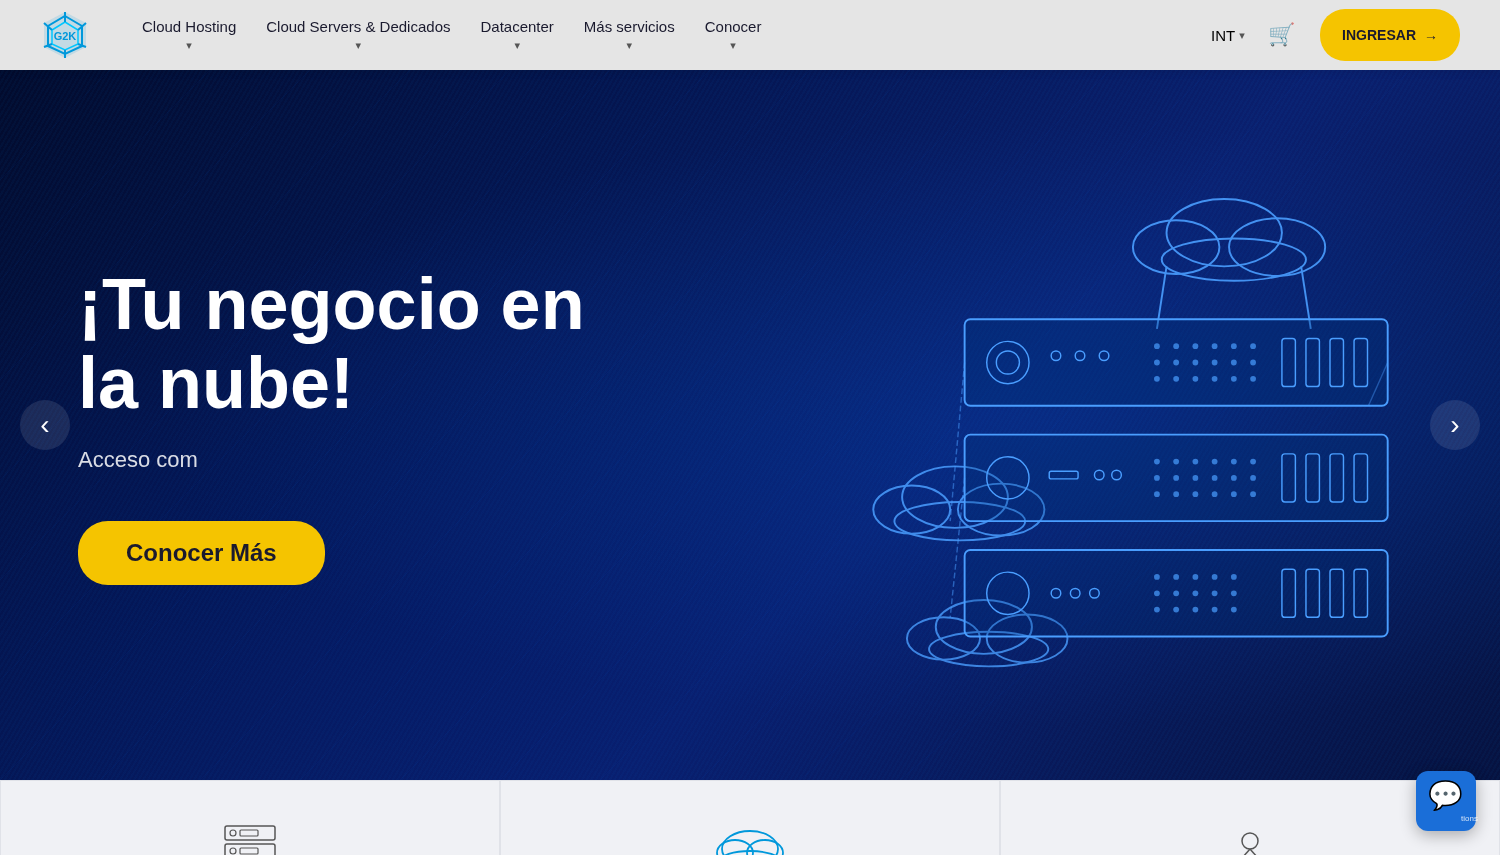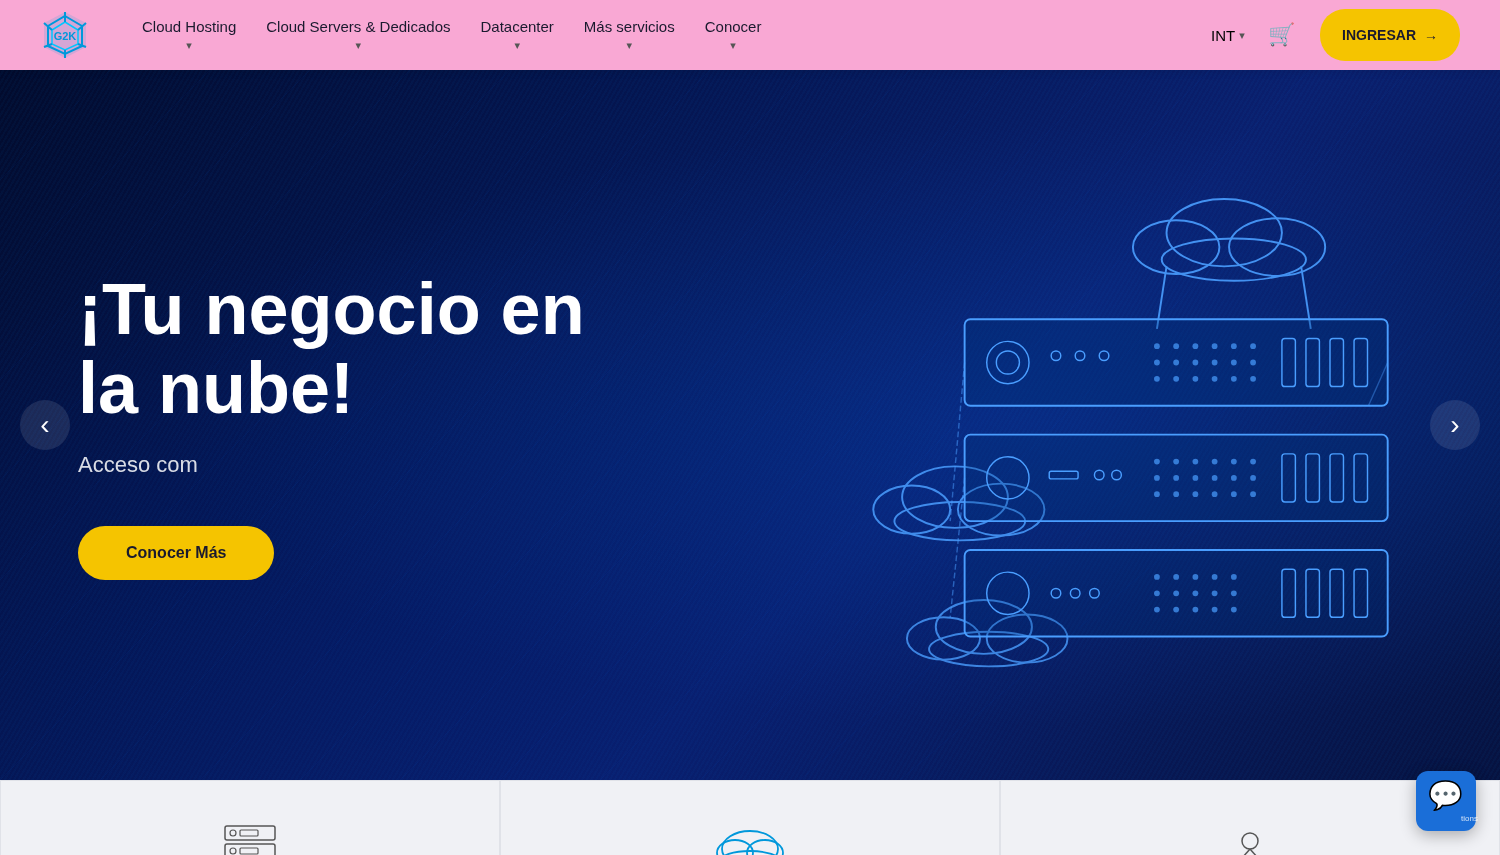--- a/index.html
+++ b/index.html
@@ -1,21 +1,21 @@
 <!DOCTYPE html>
 <html><head>
   <meta charset="utf-8">
   <style>
     * { margin: 0; padding: 0; box-sizing: border-box; }
     body { font-family: 'Segoe UI', Arial, sans-serif; background: #fff; overflow-x: hidden; width: 1500px; }
 
     
     nav {
       position: fixed; top: 0; left: 0; width: 100%; z-index: 100;
-      background: #f9a8d4;
+      background: #e5e5e5;
       display: flex; align-items: center; justify-content: space-between;
       padding: 0 40px;
       height: 70px;
       box-shadow: 0 2px 8px rgba(0,0,0,0.08);
     }
     .nav-left { display: flex; align-items: center; gap: 40px; }
     .logo { display: flex; align-items: center; gap: 10px; }
     .logo-icon { width: 50px; height: 50px; }
     .nav-links { display: flex; align-items: center; gap: 6px; }
     .nav-item {
@@ -82,21 +82,21 @@
       font-size: 72px; font-weight: 800; color: #fff;
       line-height: 1.1; margin-bottom: 24px;
     }
     .hero-subtitle {
       font-size: 22px; color: rgba(255,255,255,0.85);
       margin-bottom: 48px;
     }
     .know-more-btn {
       background: #f5c400; color: #1a1a2e;
       border: none; border-radius: 30px;
-      padding: 18px 48px; font-size: 16px; font-weight: 700;
+      padding: 18px 48px; font-size: 24px; font-weight: 700;
       cursor: pointer;
     }
 
     
     .carousel-arrow {
       position: absolute; top: 50%; transform: translateY(-50%);
       z-index: 10; background: rgba(255,255,255,0.1);
       border: none; color: #fff; font-size: 28px;
       width: 50px; height: 50px; border-radius: 50%; cursor: pointer;
       display: flex; align-items: center; justify-content: center;

